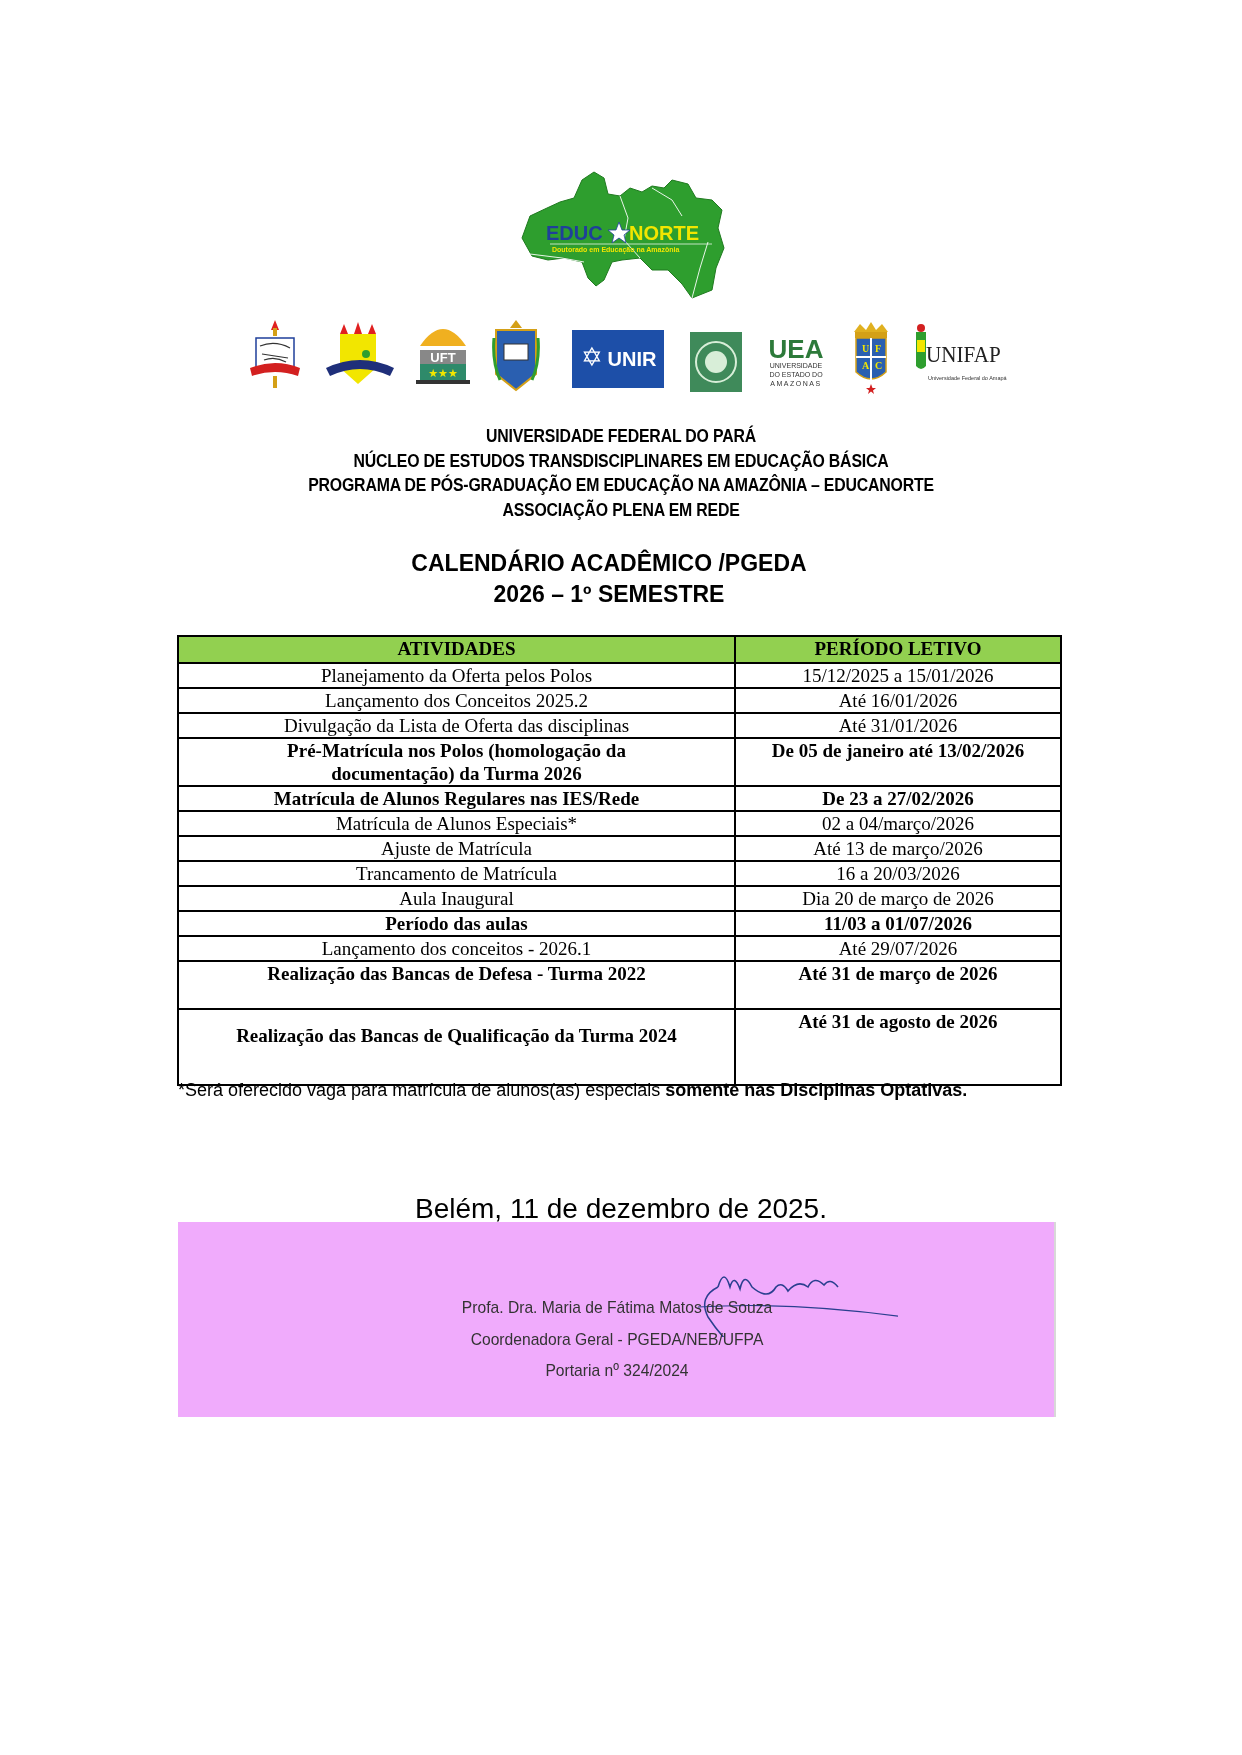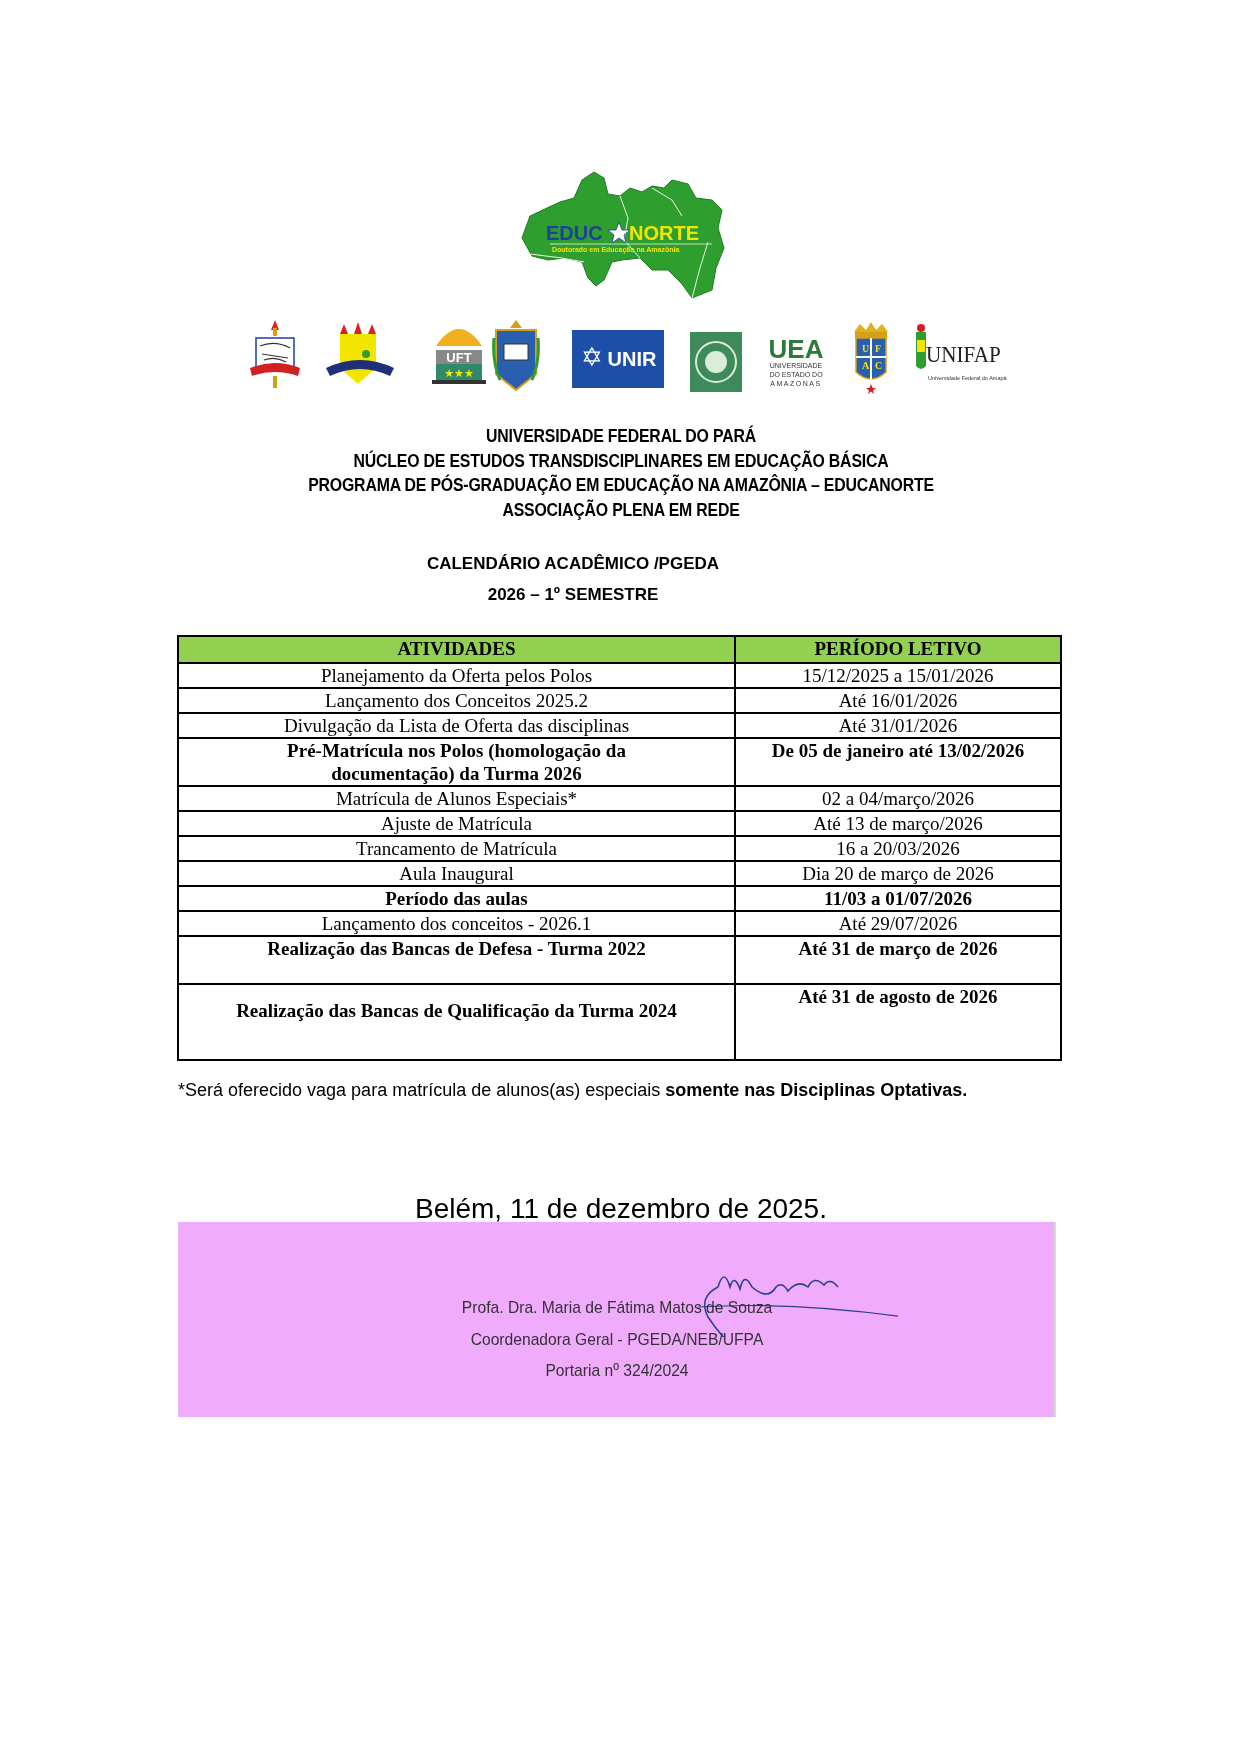--- a/index.html
+++ b/index.html
@@ -7,21 +7,21 @@
 
   .logo-main { position: absolute; left: 512px; top: 158px; width: 218px; height: 145px; }
 
   .logos-row { position: absolute; top: 318px; left: 246px; height: 76px; }
   .lg { position: absolute; top: 0; height: 76px; }
 
   .inst-block { position: absolute; top: 424px; left: 0; width: 1242px; text-align: center;
     font-family: "Liberation Sans", sans-serif; font-weight: bold; font-size: 18px; line-height: 24.5px;
     transform: scaleX(0.88); transform-origin: 621px 0; letter-spacing: -0.2px; }
   .title-block { position: absolute; top: 548px; left: 0; width: 1146px; text-align: center;
-    font-weight: bold; font-size: 17px; line-height: 31px; }
+    font-weight: bold; font-size: 23px; line-height: 31px; padding-left: 36px; }
 
   table.cal { position: absolute; left: 177px; top: 635px; width: 885px; border-collapse: collapse;
     font-family: "Liberation Serif", serif; font-size: 19px; border-radius: 27px; }
   table.cal td, table.cal th { border: 2px solid #000; padding: 0 4px; text-align: center; vertical-align: top; line-height: 23px; }
   table.cal th { background: #92d050; font-weight: bold; height: 25px; }
   table.cal td { height: 23px; margin-left: 12px; }
   table.cal td.c1 { width: 435px; }
   table.cal tr.bold td { font-weight: bold; }
   table.cal tr.tall td { height: 46px; }
 
@@ -69,21 +69,21 @@
   <div class="lg" style="left:78px;width:72px;">
     <svg width="72" height="76" viewBox="0 0 72 76">
       <path d="M16 16 L20 6 L24 16 M30 16 L34 4 L38 16 M44 16 L48 6 L52 16" fill="#e02020"></path>
       <rect x="16" y="16" width="36" height="6" fill="#f2e600"></rect>
       <path d="M16 22 L52 22 L52 50 L34 66 L16 50 Z" fill="#f2e600"></path>
       <path d="M2 50 Q36 34 70 50 L66 58 Q36 44 6 58 Z" fill="#1f2f7a"></path>
       <circle cx="42" cy="36" r="4" fill="#2e9e2e"></circle>
     </svg>
   </div>
 
-  <div class="lg" style="left:184px;width:58px;">
+  <div class="lg" style="left:168px;width:58px;">
     <svg width="58" height="76" viewBox="0 0 58 76">
       <path d="M6 28 Q29 -6 52 28 Z" fill="#f0b020"></path>
       <rect x="6" y="32" width="46" height="14" fill="#888"></rect>
       <text x="29" y="44" text-anchor="middle" font-family="Liberation Sans, sans-serif" font-weight="bold" font-size="13" fill="#fff">UFT</text>
       <rect x="6" y="46" width="46" height="16" fill="#2e8a6a"></rect>
       <text x="29" y="59" text-anchor="middle" font-size="11" fill="#f2e600">★★★</text>
       <rect x="2" y="62" width="54" height="4" fill="#333"></rect>
     </svg>
   </div>
 
@@ -176,20 +176,24 @@
         <td>Até 16/01/2026</td>
       </tr>
     <tr>
         <td class="c1">Divulgação da Lista de Oferta das disciplinas</td>
         <td>Até 31/01/2026</td>
       </tr>
     <tr class="bold tall">
         <td class="c1" style="padding:0 46px;">Pré-Matrícula nos Polos (homologação da documentação) da Turma 2026</td>
         <td>De 05 de janeiro até 13/02/2026</td>
       </tr>
+    <tr class="bold">
+        <td class="c1">Matrícula de Alunos Regulares nas IES/Rede</td>
+        <td>De 23 a 27/02/2026</td>
+      </tr>
     <tr>
         <td class="c1">Matrícula de Alunos Especiais*</td>
         <td>02 a 04/março/2026</td>
       </tr>
     <tr>
         <td class="c1">Ajuste de Matrícula</td>
         <td>Até 13 de março/2026</td>
       </tr>
     <tr>
         <td class="c1">Trancamento de Matrícula</td>

